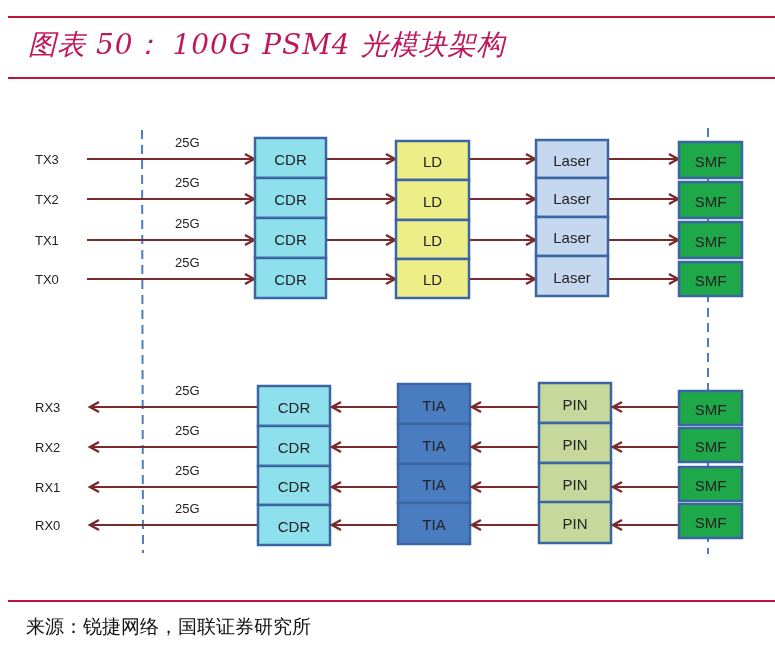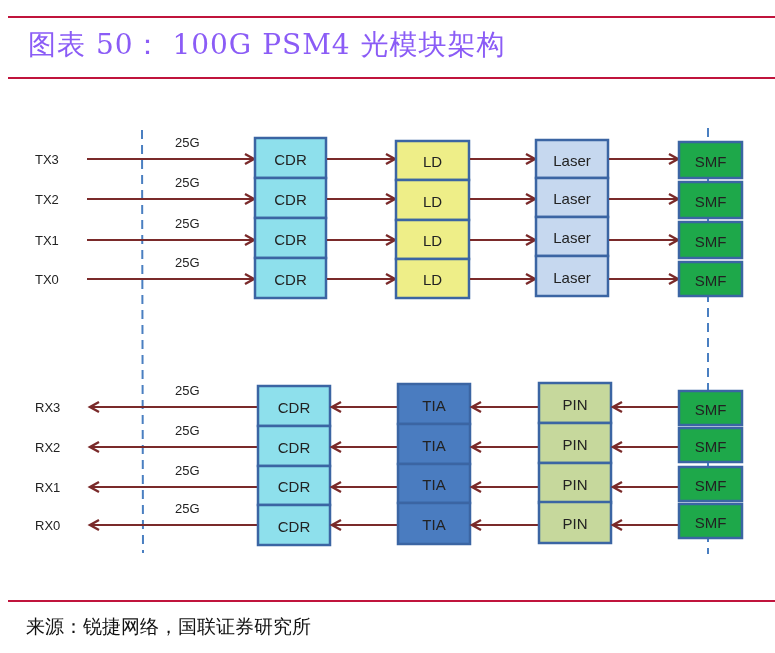--- a/index.html
+++ b/index.html
@@ -1,18 +1,18 @@
 <!DOCTYPE html>
 <html><head>
 <meta charset="utf-8">
 <style>
   html, body { margin: 0; padding: 0; background: #ffffff; }
   body { width: 775px; height: 653px; position: relative; overflow: hidden; font-family: "DejaVu Serif", "Liberation Serif", serif; }
   .rule { position: absolute; left: 8px; width: 767px; height: 2px; background: #c0143c; }
-  #title { position: absolute; left: 28px; top: 26px; font-size: 28px; color: #8b5cf6; font-family: "DejaVu Serif", "Liberation Serif", serif; letter-spacing: 1px; white-space: nowrap; }
+  #title { position: absolute; left: 28px; top: 26px; font-size: 28px; font-style: italic; color: #be185d; font-family: "DejaVu Serif", "Liberation Serif", serif; letter-spacing: 1px; white-space: nowrap; }
   #source { position: absolute; left: 26px; top: 614px; font-size: 19px; color: #111; font-family: Liberation Sans, sans-serif; white-space: nowrap; }
   #diagram { position: absolute; left: 0; top: 0; }
   .lbl { font-family: "Liberation Sans", "DejaVu Sans", sans-serif; fill: #222; }
   .chan { font-size: 13px; }
   .rate { font-size: 13px; }
   .boxtxt { font-size: 15px; text-anchor: middle; dominant-baseline: central; }
 </style>
 </head>
 <body>
 

